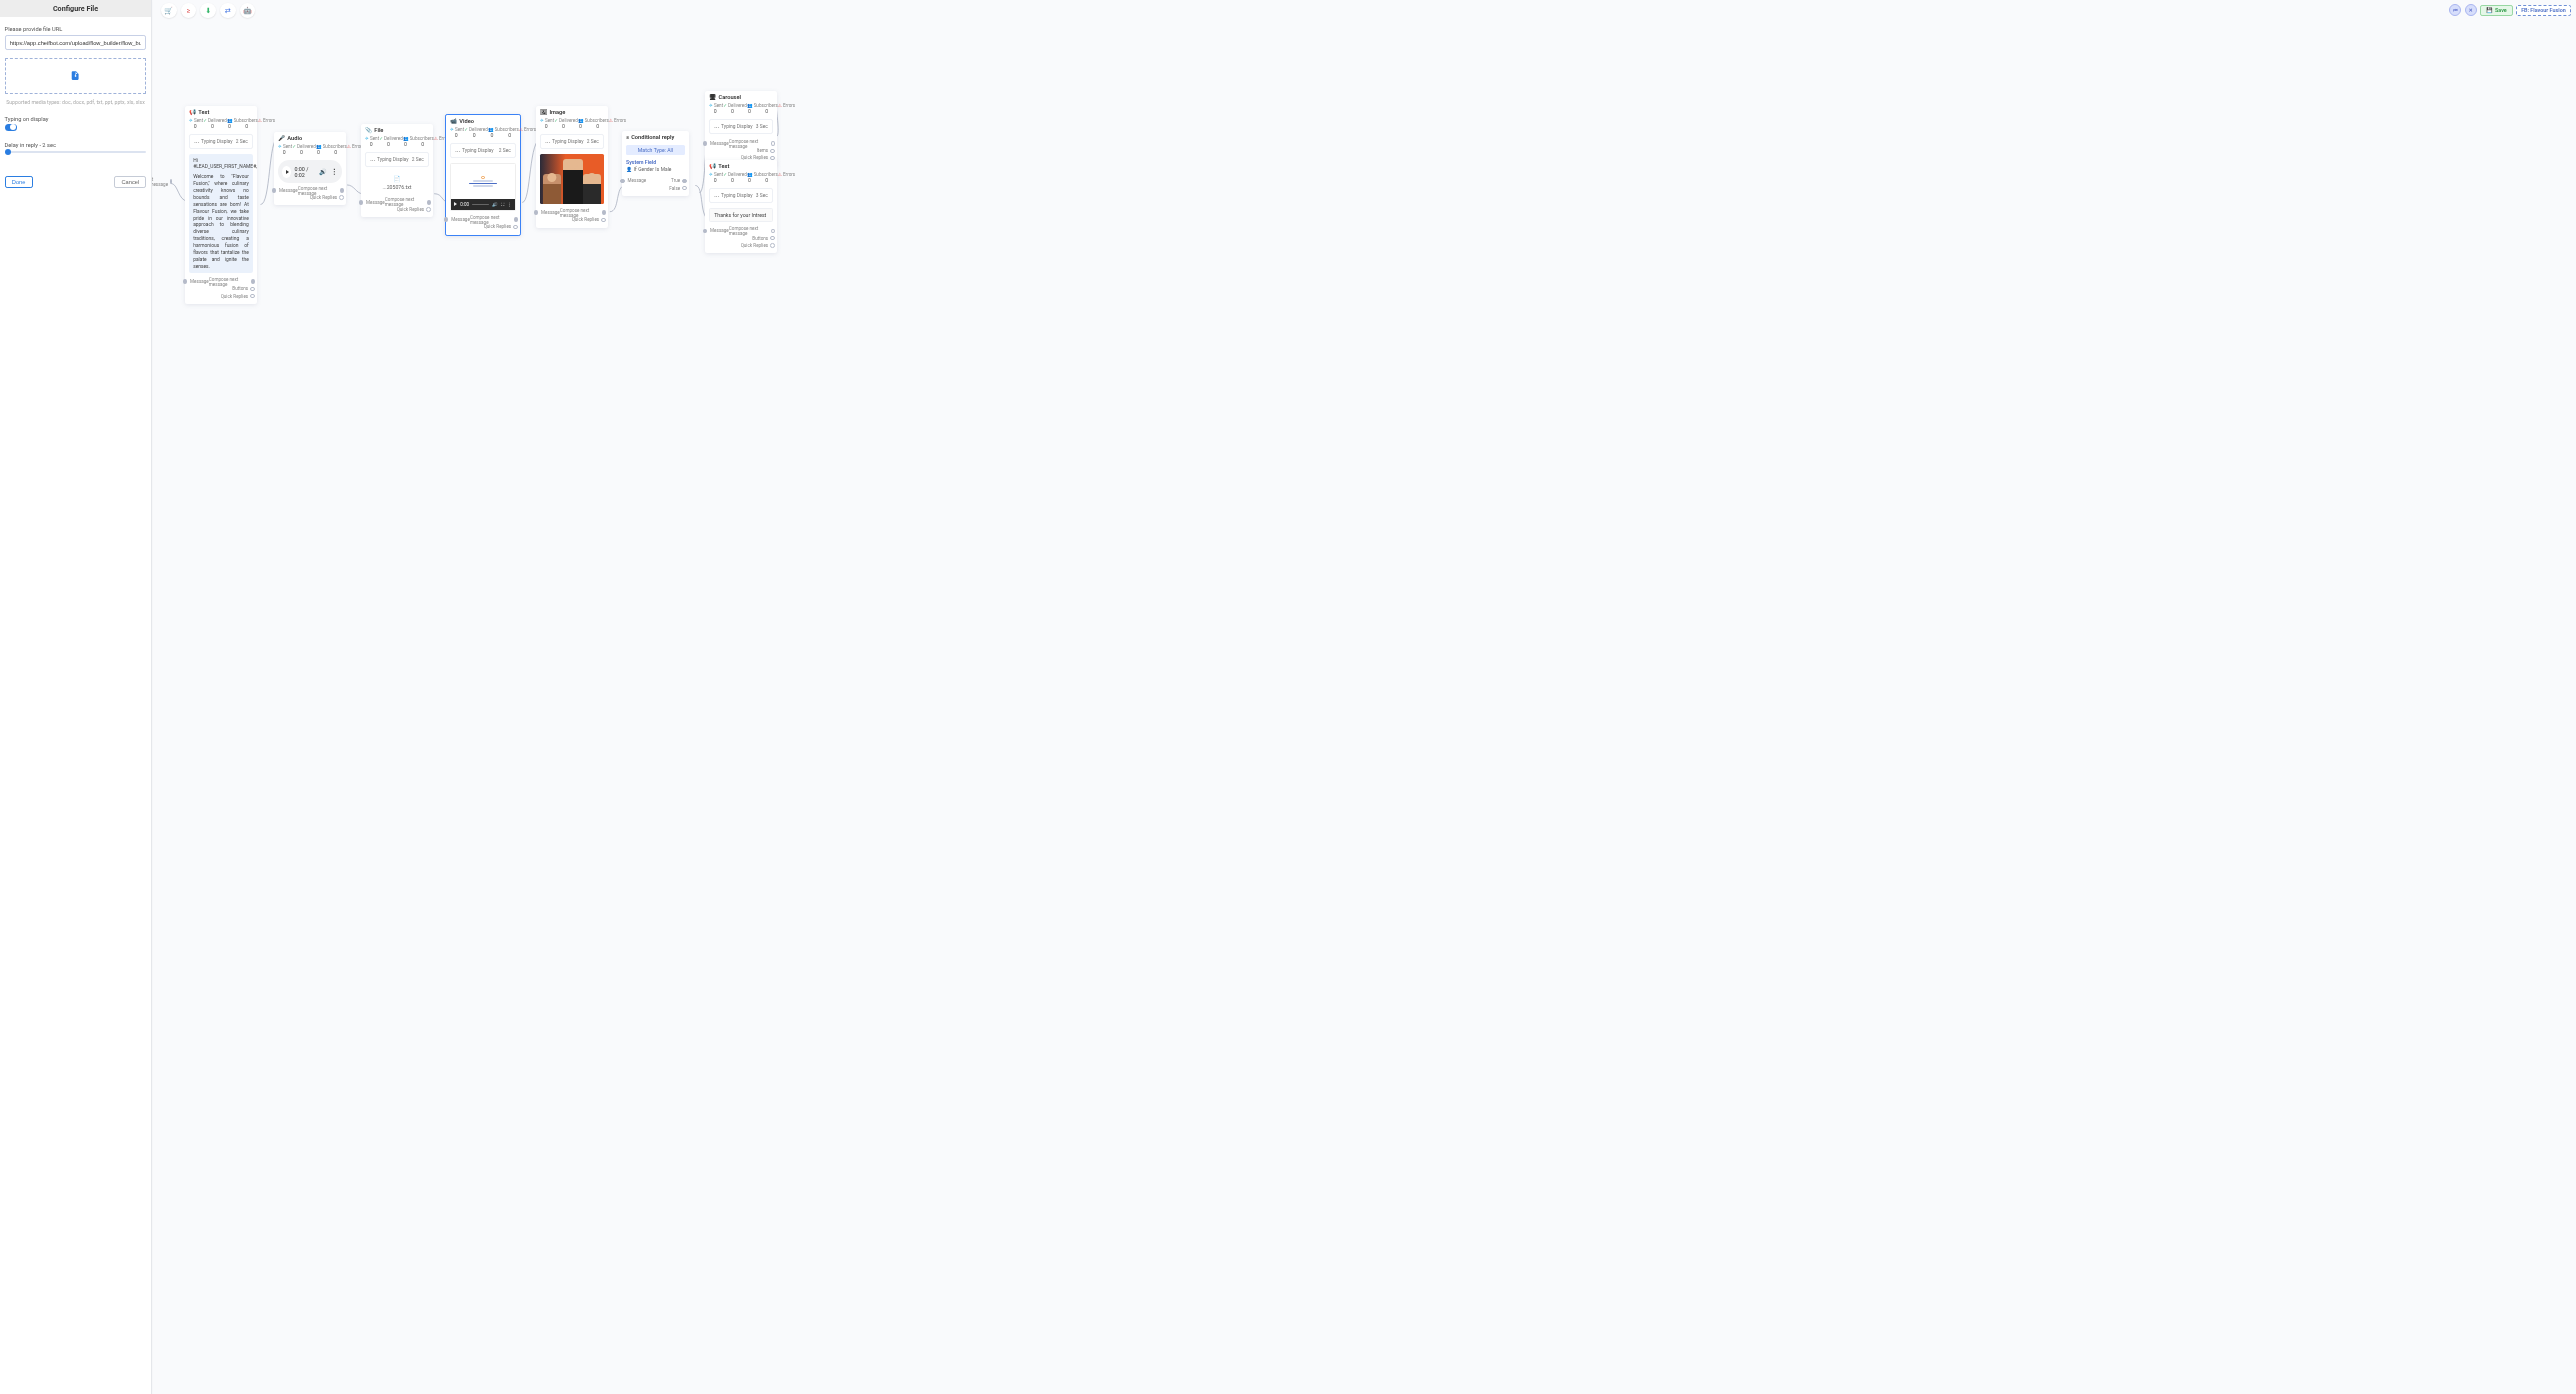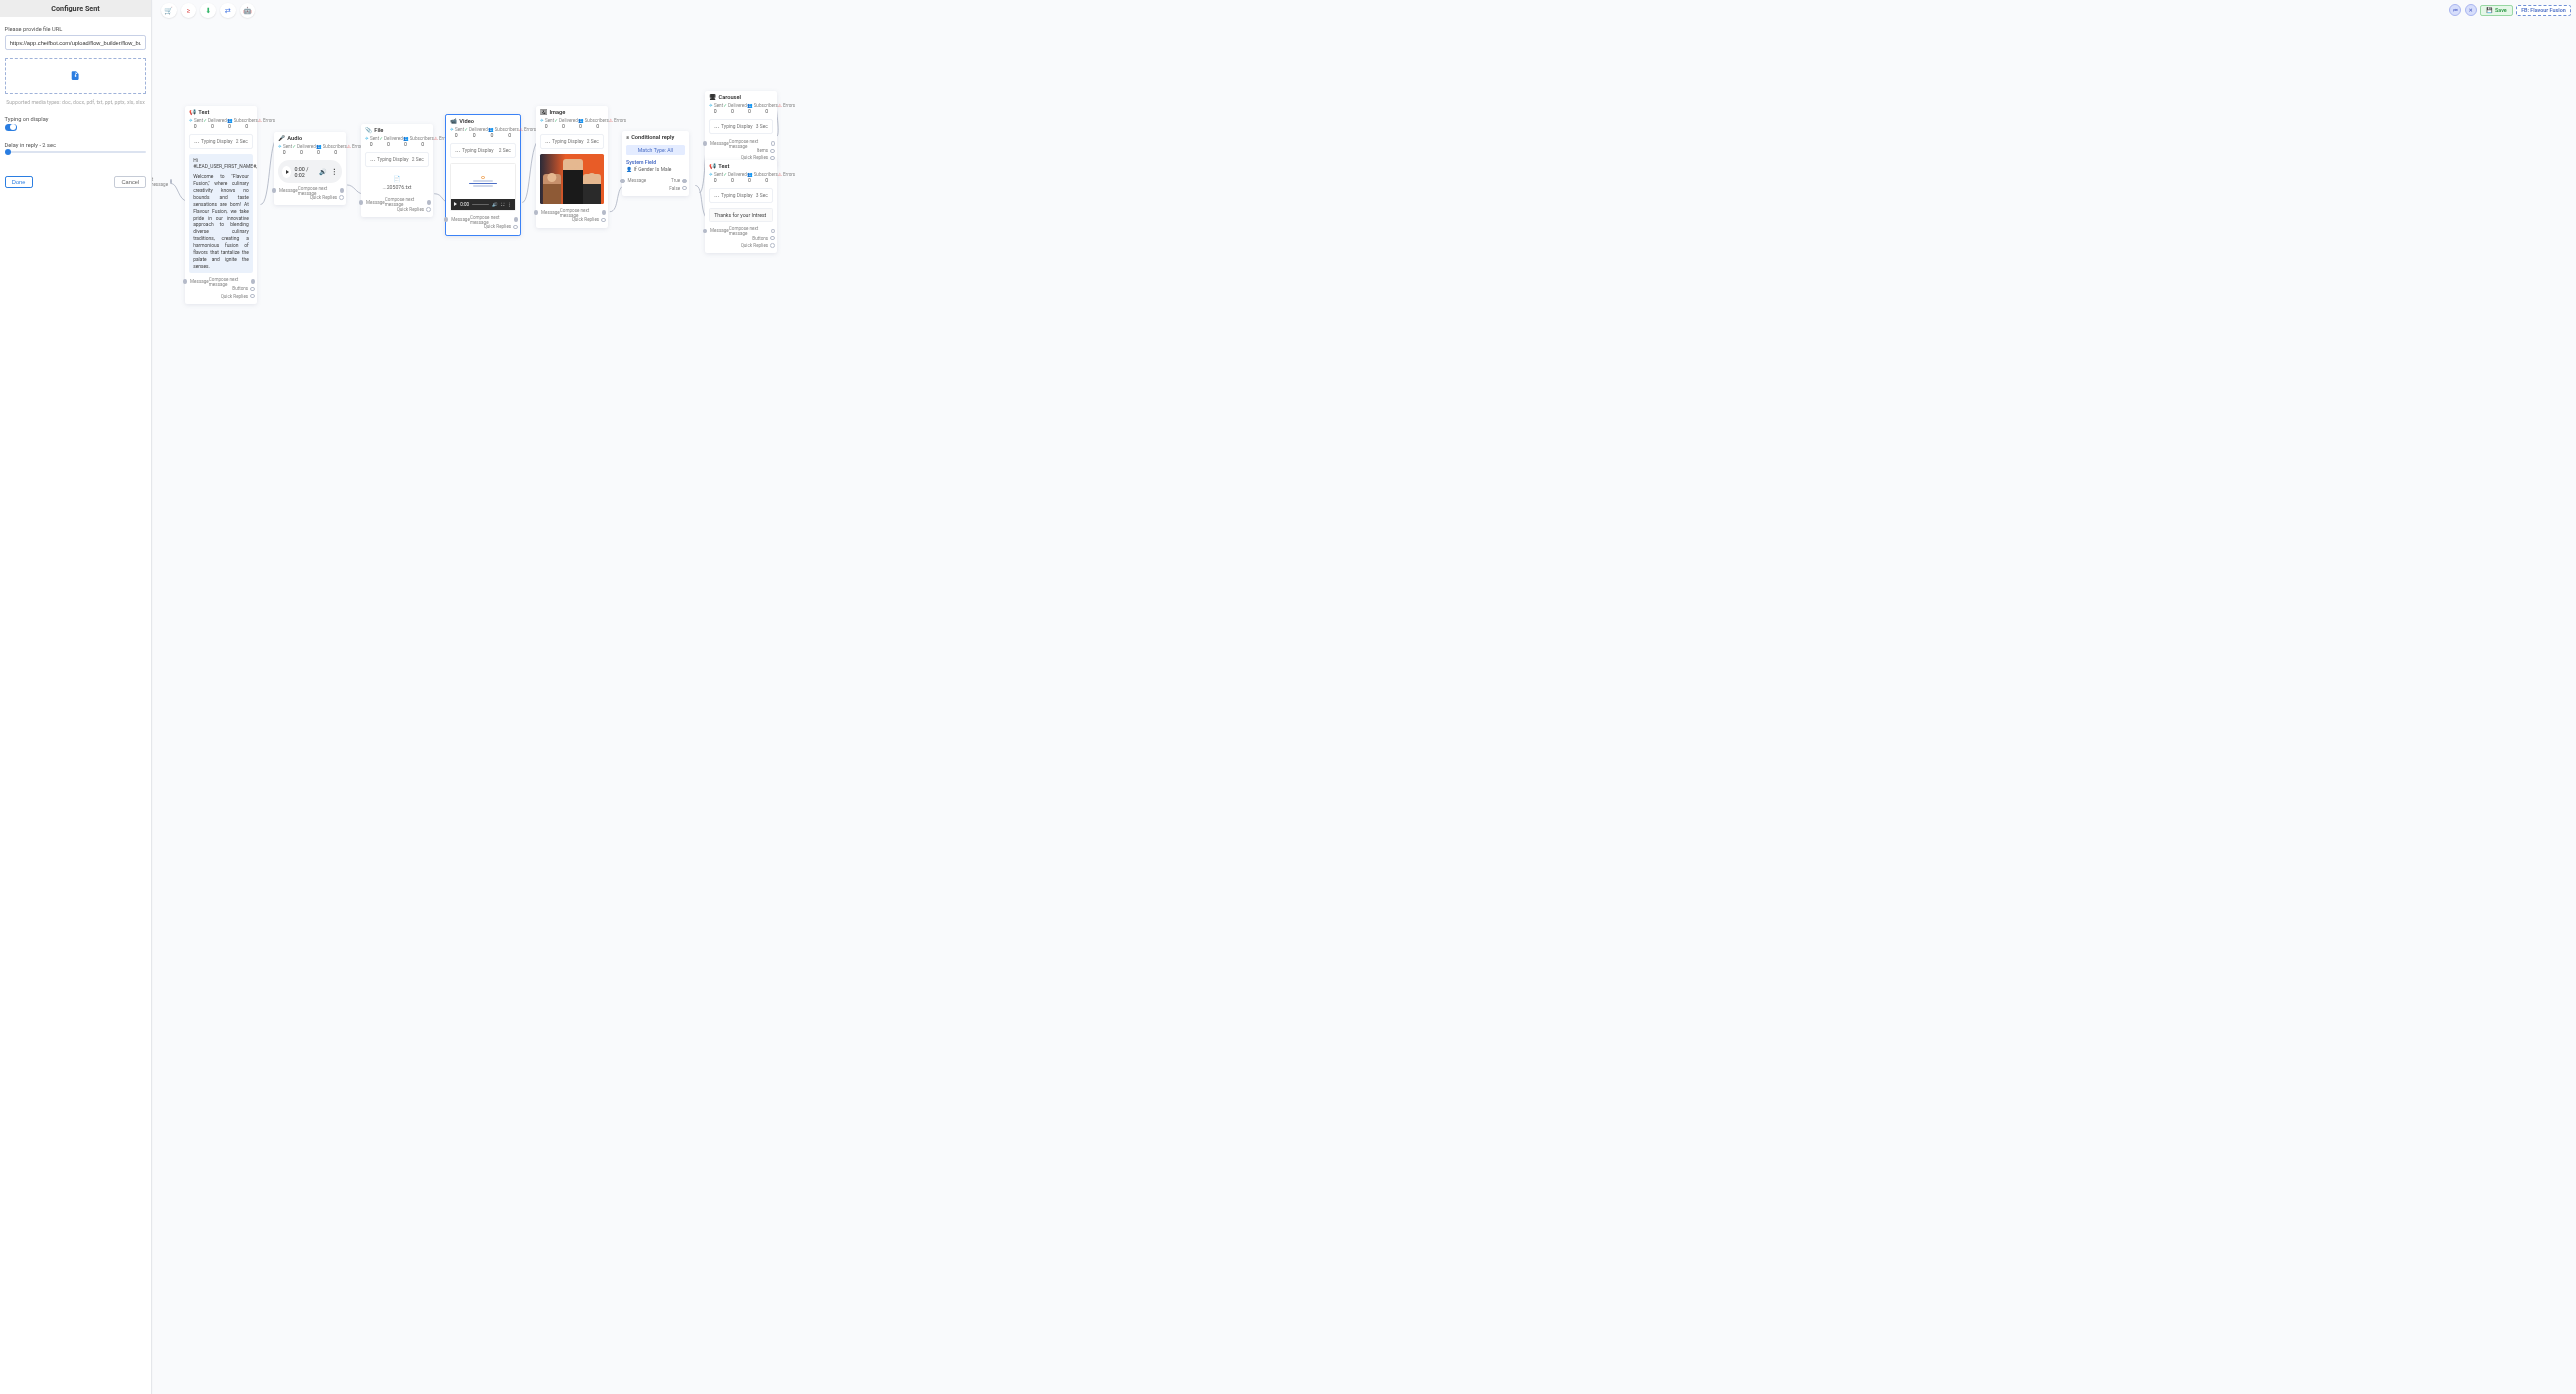--- a/index.html
+++ b/index.html
@@ -110,21 +110,21 @@
 
 .wires { position: absolute; left: 0; top: 0; width: 100%; height: 100%; pointer-events: none; }
 .wires path { fill: none; stroke: #9aa2b4; stroke-width: 1.3; }
 
 </style>
 </head>
 <body>
 
 <div class="left-panel">
   <div class="left-panel-header">
-    <h2>Configure Sent</h2>
+    <h2>Configure File</h2>
   </div>
   <div class="left-panel-body">
     <label class="form-label">Please provide file URL</label>
     <input class="url-input" type="text" value="https://app.cheifbot.com/upload/flow_builder/flow_builder_6_171560" style="">
     <div class="dropzone">
       <span class="file-down-icon">
         <svg viewBox="0 0 24 24" width="10.3" height="11.3">
             <path d="M14 2H6c-1.1 0-2 .9-2 2v16c0 1.1.9 2 2 2h12c1.1 0 2-.9 2-2V8l-6-6zm-1 13l-3-3h2V9h2v3h2l-3 3zM13 8V3.5L17.5 8H13z"></path>
           </svg>
       </span>

